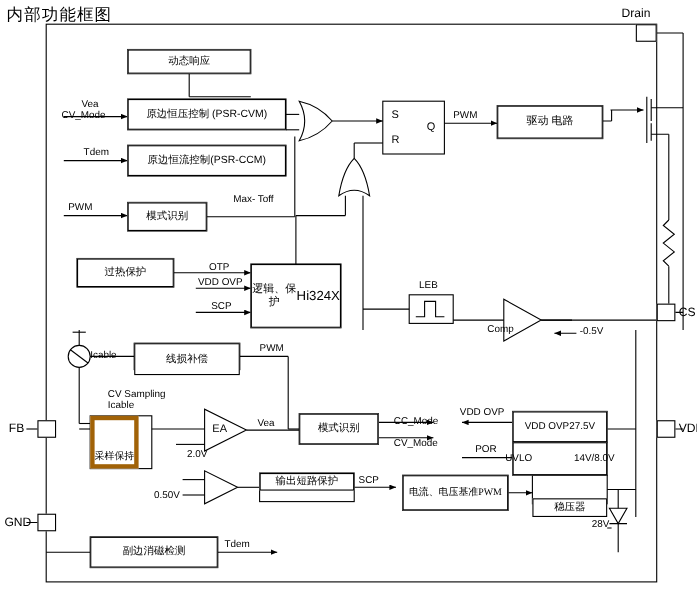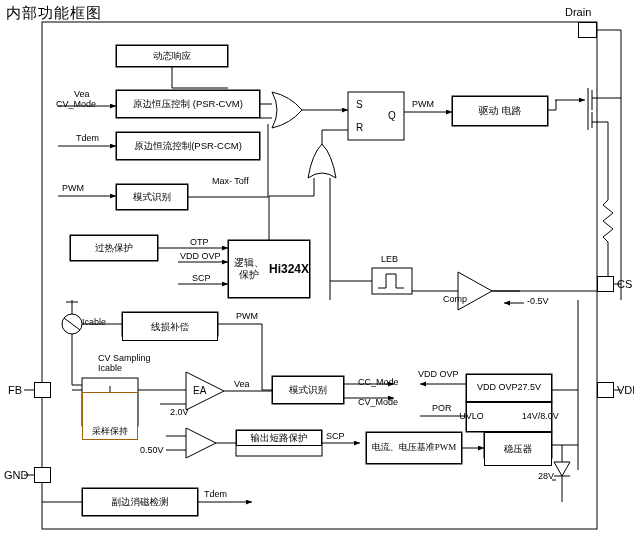--- a/index.html
+++ b/index.html
@@ -4,21 +4,21 @@
 <style>
   html,body{margin:0;padding:0;background:#ffffff;}
   body{width:634px;height:543px;position:relative;font-family:"Liberation Sans","DejaVu Sans",sans-serif;color:#000;}
   #stage{position:absolute;left:0;top:0;width:634px;height:543px;overflow:hidden;}
   .ttl{position:absolute;left:6px;top:4px;font-size:15px;letter-spacing:1px;}
   svg{position:absolute;left:0;top:0;width:634px;height:543px;}
   .lbl{position:absolute;font-size:9px;white-space:nowrap;line-height:1.1;}
   .blk{position:absolute;border:1px solid #000;background:#fff;display:flex;align-items:center;justify-content:center;text-align:center;font-size:9.5px;box-sizing:border-box;line-height:1.25;}
   .blk.two{flex-direction:row;}
   .pad{position:absolute;border:1px solid #000;background:#fff;box-sizing:border-box;}
-  .big{font-size:12px;font-weight:bold;}
+  .big{font-size:12px;font-weight:normal;}
 </style>
 </head>
 <body>
 
 <div id="stage">
 
   <div class="ttl">内部功能框图</div>
 
   <svg viewBox="0 0 634 543">
     <defs>
@@ -208,40 +208,40 @@
   <svg style="left:0;top:0;">
     <g stroke="#000" stroke-width="1" fill="none">
       <path d="M378 288 L386 288 L386 274 L396 274 L396 288 L404 288"></path>
     </g>
   </svg>
 
   <div class="lbl" style="left:443px;top:295px;font-size:9px;">Comp</div>
   <div class="lbl" style="left:527px;top:297px;font-size:9px;">-0.5V</div>
 
   <div class="blk" style="left:122px;top:312px;width:96px;height:29px;">线损补偿</div>
-  <div class="blk" style="left:82px;top:392px;width:56px;height:48px;align-items:flex-end;padding-bottom:2px;font-size:9px;border:1px solid #a16207;">采样保持</div>
+  <div class="blk" style="left:82px;top:378px;width:44px;height:48px;align-items:flex-end;padding-bottom:2px;font-size:9px;border:4px solid #a16207;">采样保持</div>
 
   <div class="lbl" style="left:193px;top:385px;font-size:10px;">EA</div>
   <div class="blk" style="left:272px;top:376px;width:72px;height:28px;">模式识别</div>
   <div class="blk" style="left:236px;top:430px;width:86px;height:16px;">输出短路保护</div>
   <div class="blk" style="left:82px;top:488px;width:116px;height:28px;">副边消磁检测</div>
 
   <div class="blk two" style="left:466px;top:374px;width:86px;height:28px;">
     <span style="font-size:9px;">VDD OVP</span>
     <span style="font-size:9px;">27.5V</span>
   </div>
   <div class="blk two" style="left:466px;top:402px;width:86px;height:30px;gap:38px;">
     <span style="font-size:9px;">UVLO</span>
     <span style="font-size:9px;">14V/8.0V</span>
   </div>
   <div class="blk two" style="left:366px;top:432px;width:96px;height:32px;font-family:Liberation Serif, serif;">
     <span style="font-size:9px;">电流、电压基准</span>
     <span style="font-size:9px;">PWM</span>
   </div>
-  <div class="blk" style="left:484px;top:432px;width:68px;height:34px;">稳压器</div>
+  <div class="blk" style="left:484px;top:453px;width:68px;height:17px;">稳压器</div>
 
   <div class="lbl" style="left:74px;top:90px;">Vea</div>
   <div class="lbl" style="left:56px;top:100px;">CV_Mode</div>
   <div class="lbl" style="left:76px;top:134px;">Tdem</div>
   <div class="lbl" style="left:62px;top:184px;">PWM</div>
   <div class="lbl" style="left:212px;top:177px;">Max- Toff</div>
   <div class="lbl" style="left:190px;top:238px;">OTP</div>
   <div class="lbl" style="left:180px;top:252px;">VDD OVP</div>
   <div class="lbl" style="left:192px;top:274px;">SCP</div>
   <div class="lbl" style="left:412px;top:100px;">PWM</div>

